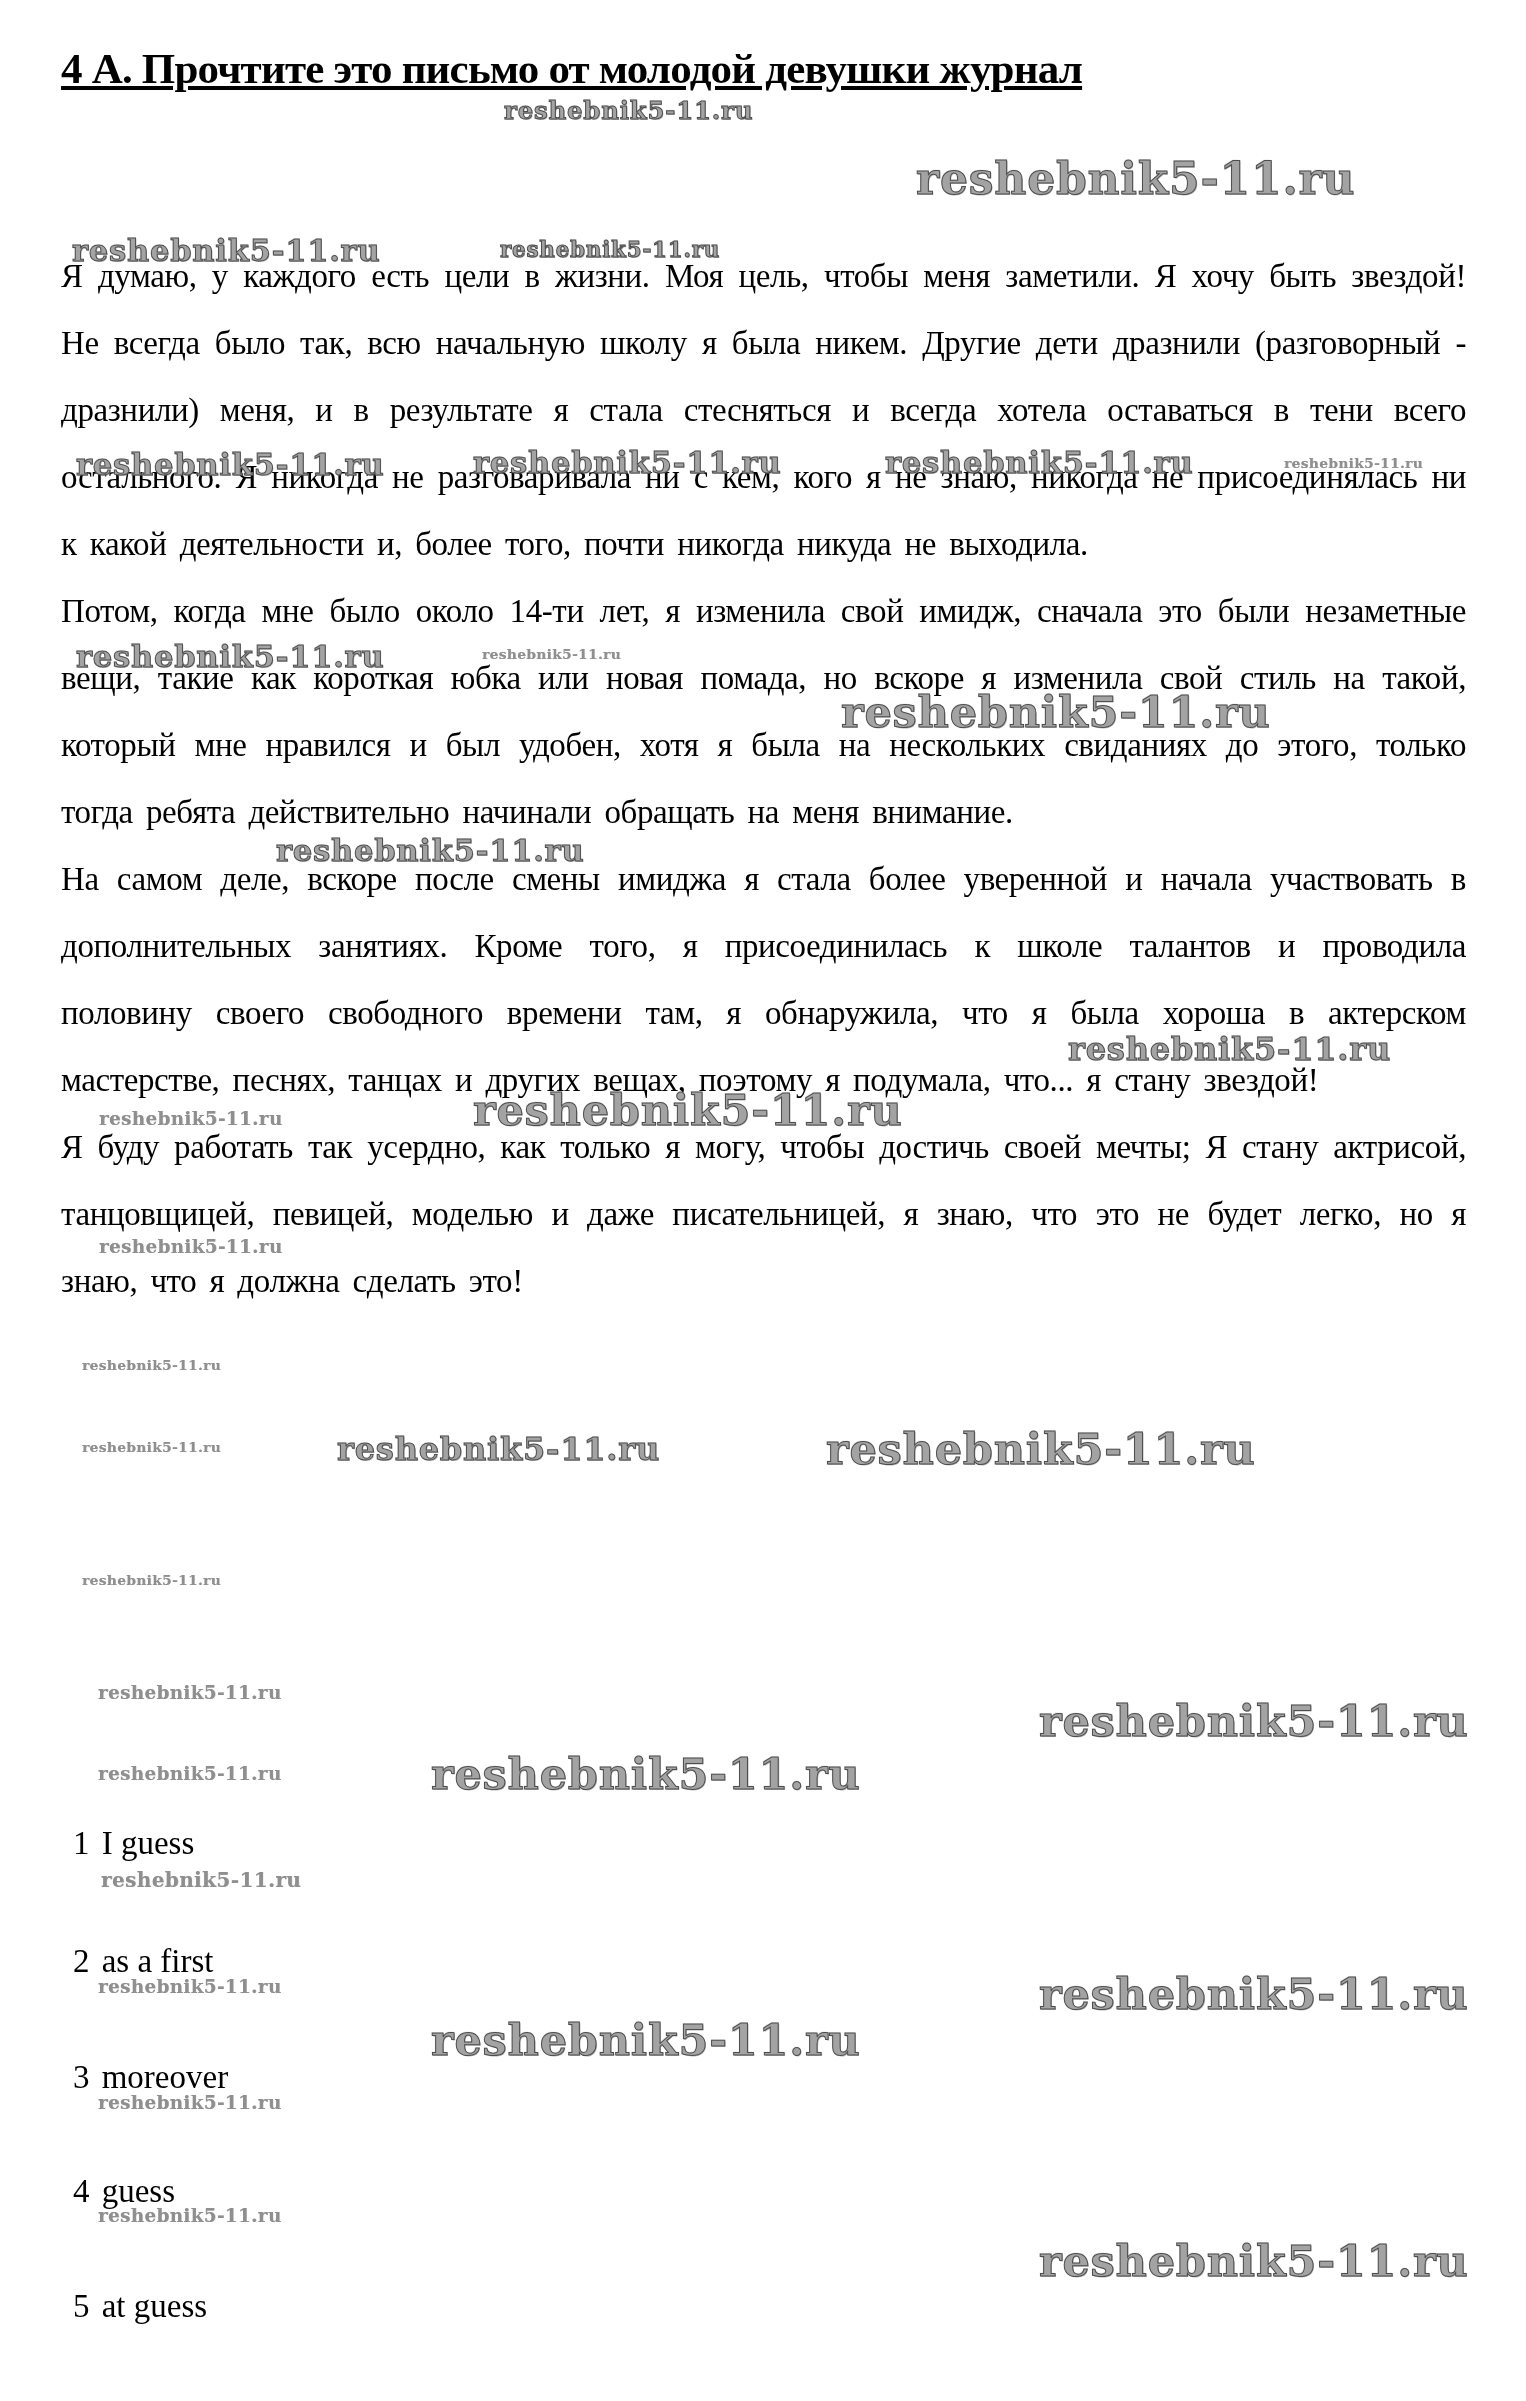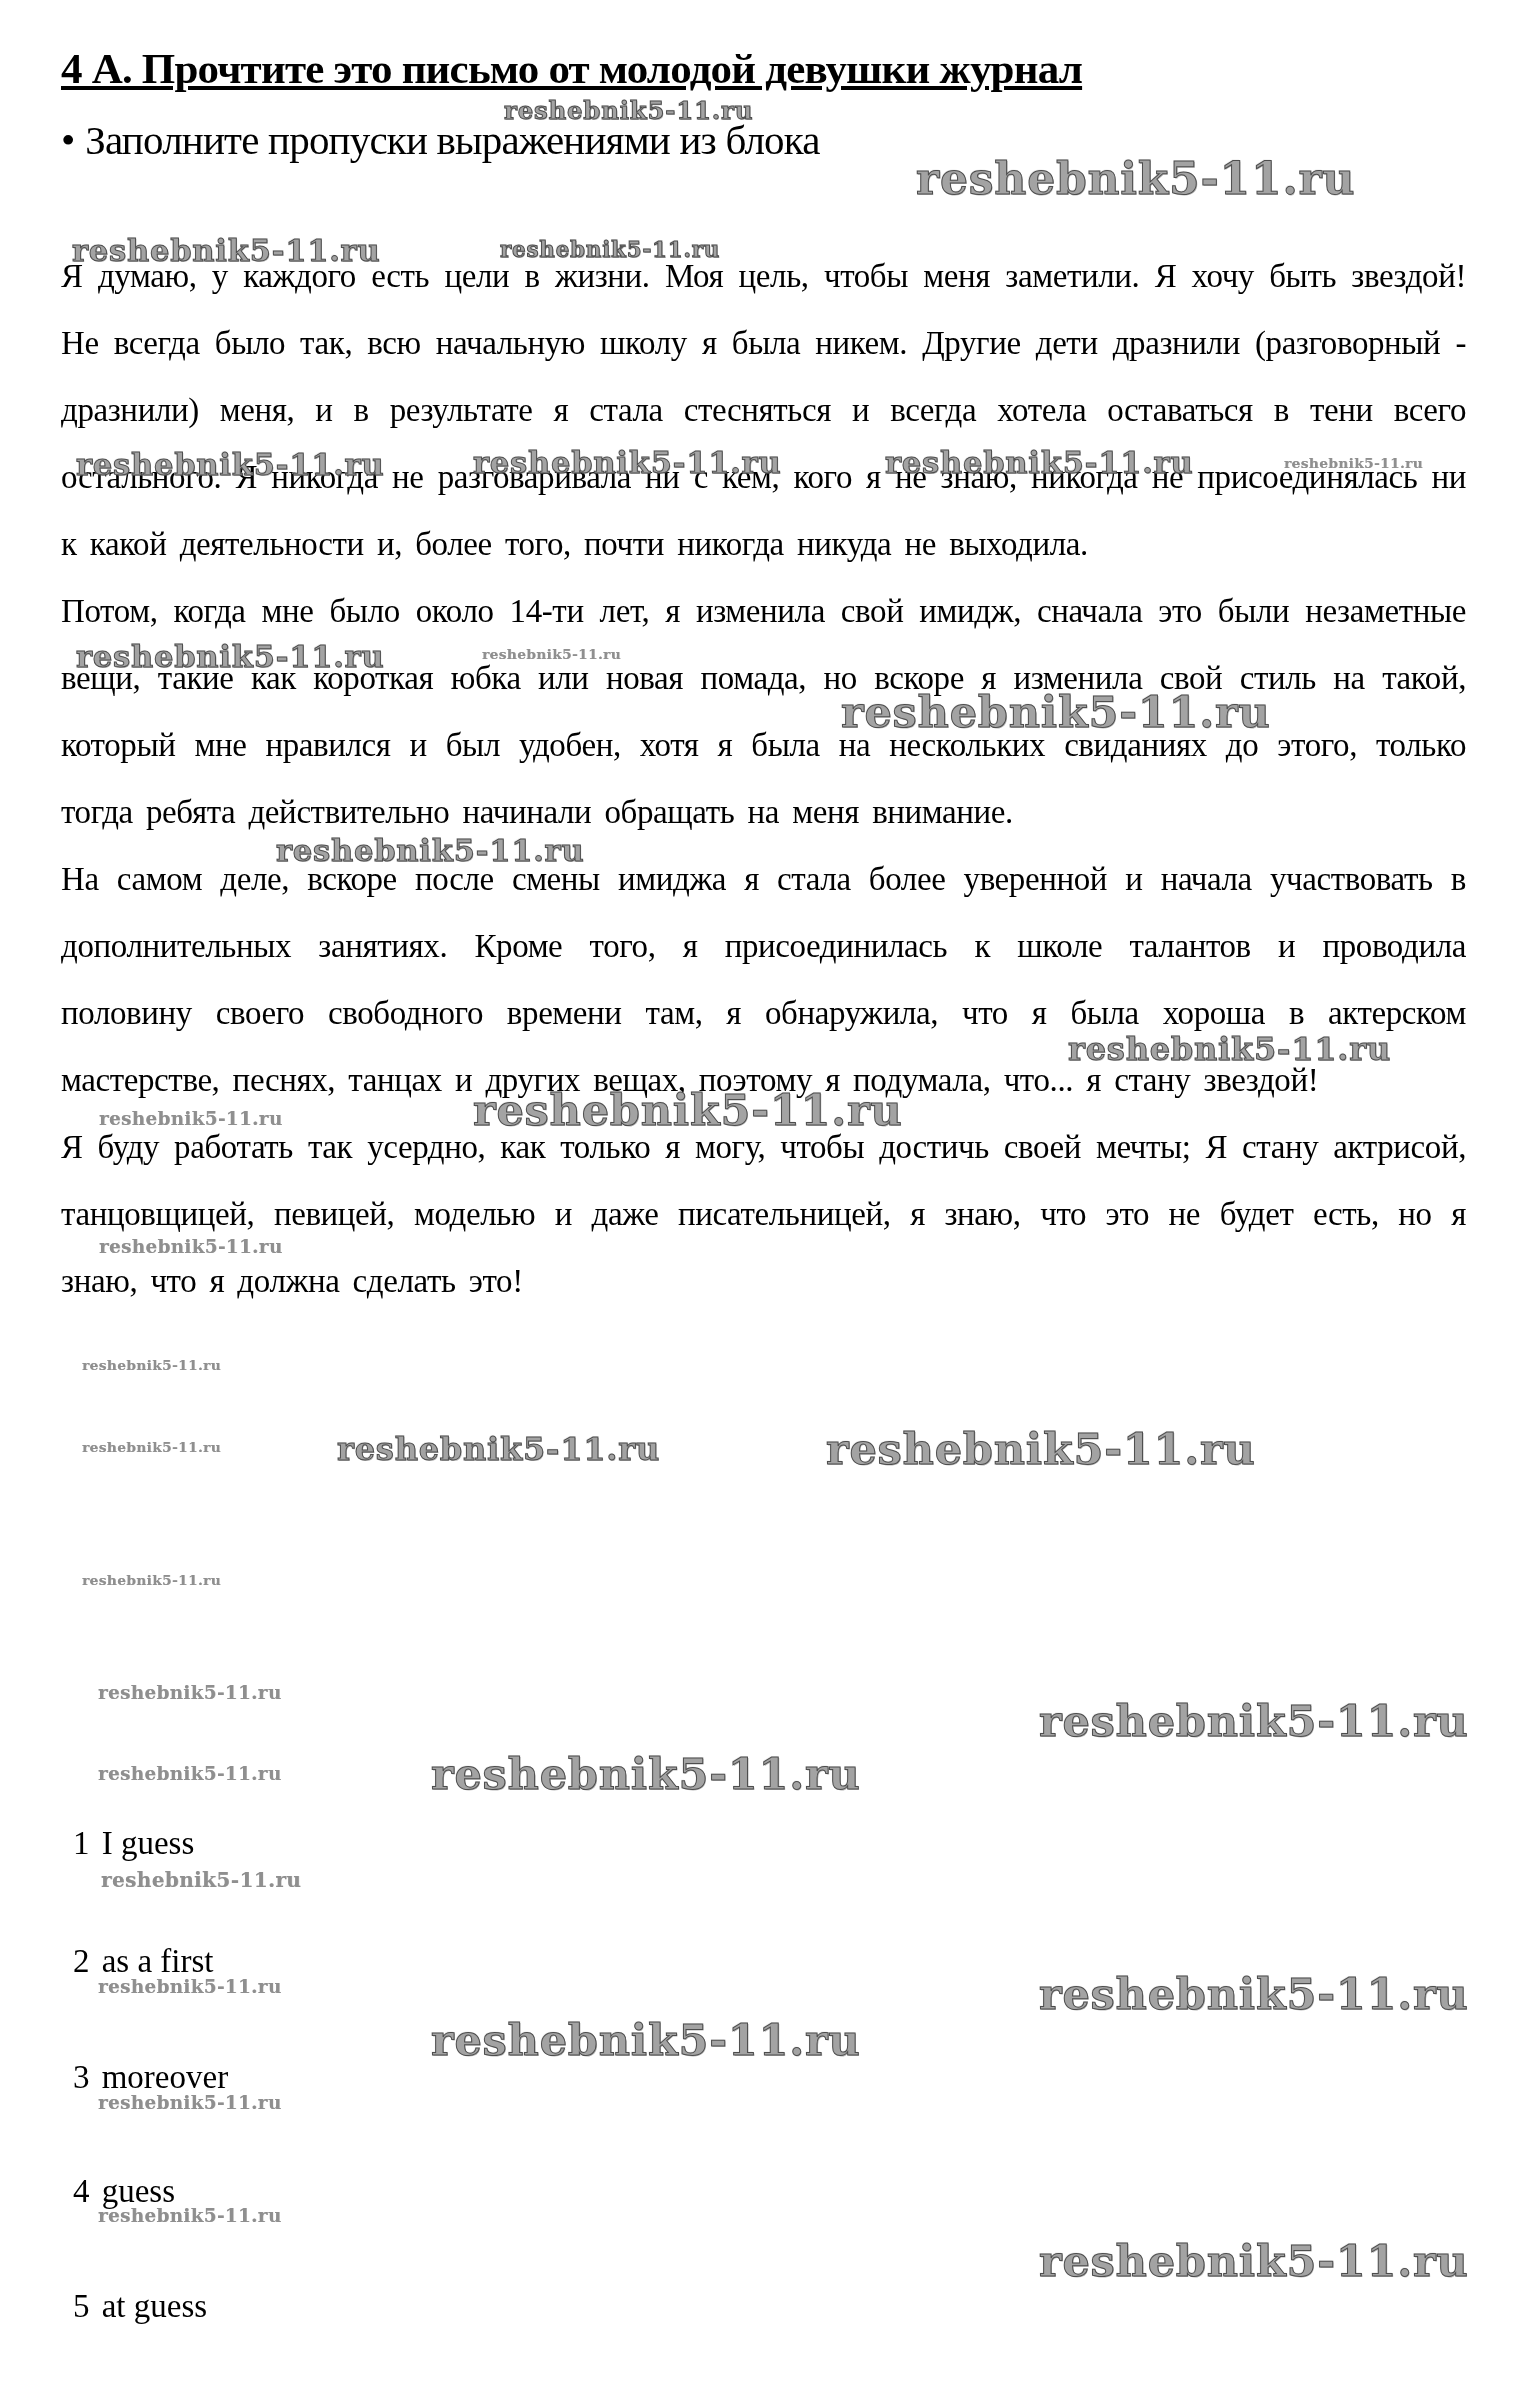--- a/index.html
+++ b/index.html
@@ -82,30 +82,27 @@
     letter-spacing: 0.4px;
   }
 </style>
 </head>
 <body>
 
 <div class="page">
 
   <h1 class="title">4 А. Прочтите это письмо от молодой девушки журнал</h1>
 
-  <div class="bullet-line b1">
-    <span class="dot">•</span><span>Заполните пропуски выражениями из блока</span>
-  </div>
 
 
   <div class="letter" id="letter-body">
       <p>Я думаю, у каждого есть цели в жизни. Моя цель, чтобы меня заметили. Я хочу быть звездой! Не всегда было так, всю начальную школу я была никем. Другие дети дразнили (разговорный - дразнили) меня, и в результате я стала стесняться и всегда хотела оставаться в тени всего остального. Я никогда не разговаривала ни с кем, кого я не знаю, никогда не присоединялась ни к какой деятельности и, более того, почти никогда никуда не выходила.</p>
       <p>Потом, когда мне было около 14-ти лет, я изменила свой имидж, сначала это были незаметные вещи, такие как короткая юбка или новая помада, но вскоре я изменила свой стиль на такой, который мне нравился и был удобен, хотя я была на нескольких свиданиях до этого, только тогда ребята действительно начинали обращать на меня внимание.</p>
       <p>На самом деле, вскоре после смены имиджа я стала более уверенной и начала участвовать в дополнительных занятиях. Кроме того, я присоединилась к школе талантов и проводила половину своего свободного времени там, я обнаружила, что я была хороша в актерском мастерстве, песнях, танцах и других вещах, поэтому я подумала, что... я стану звездой!</p>
-      <p>Я буду работать так усердно, как только я могу, чтобы достичь своей мечты; Я стану актрисой, танцовщицей, певицей, моделью и даже писательницей, я знаю, что это не будет есть, но я знаю, что я должна сделать это!</p>
+      <p>Я буду работать так усердно, как только я могу, чтобы достичь своей мечты; Я стану актрисой, танцовщицей, певицей, моделью и даже писательницей, я знаю, что это не будет легко, но я знаю, что я должна сделать это!</p>
     </div>
 
   <div class="options" id="options-list">
       <div class="option opt-0"><span class="num">1</span><span>I guess</span></div>
       <div class="option opt-1"><span class="num">2</span><span>as a first</span></div>
       <div class="option opt-2"><span class="num">3</span><span>moreover</span></div>
       <div class="option opt-3"><span class="num">4</span><span>guess</span></div>
       <div class="option opt-4"><span class="num">5</span><span>at guess</span></div>
     </div>
 

